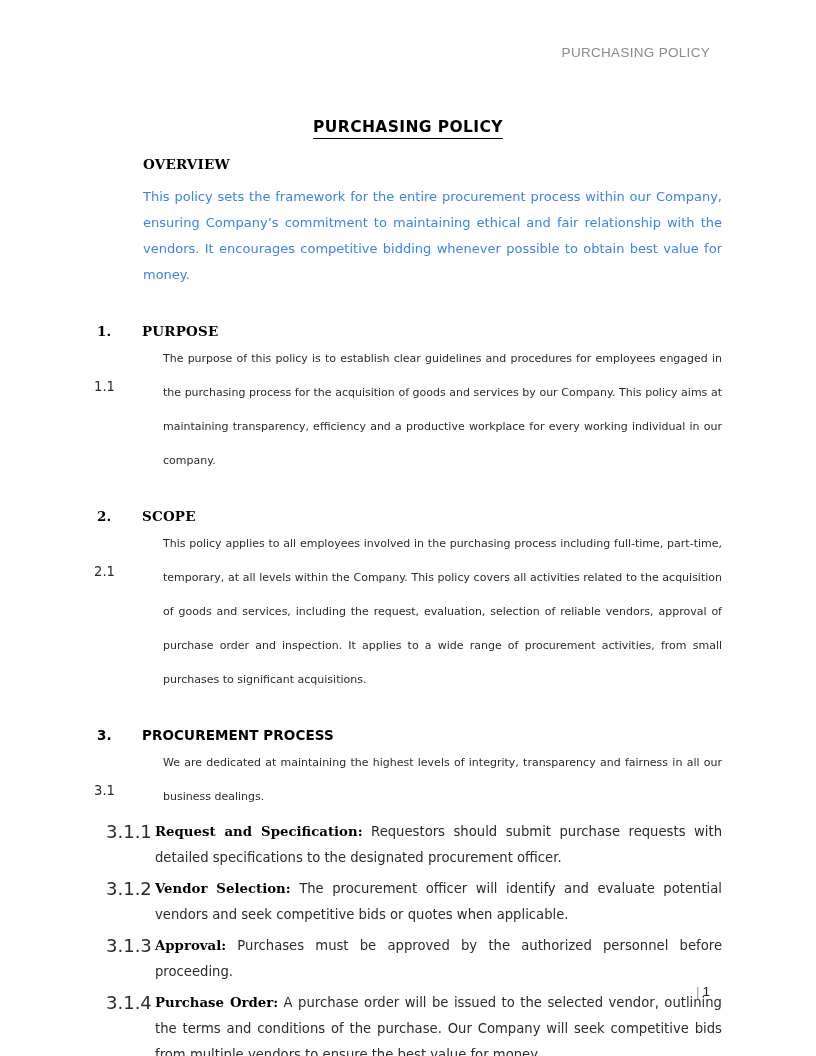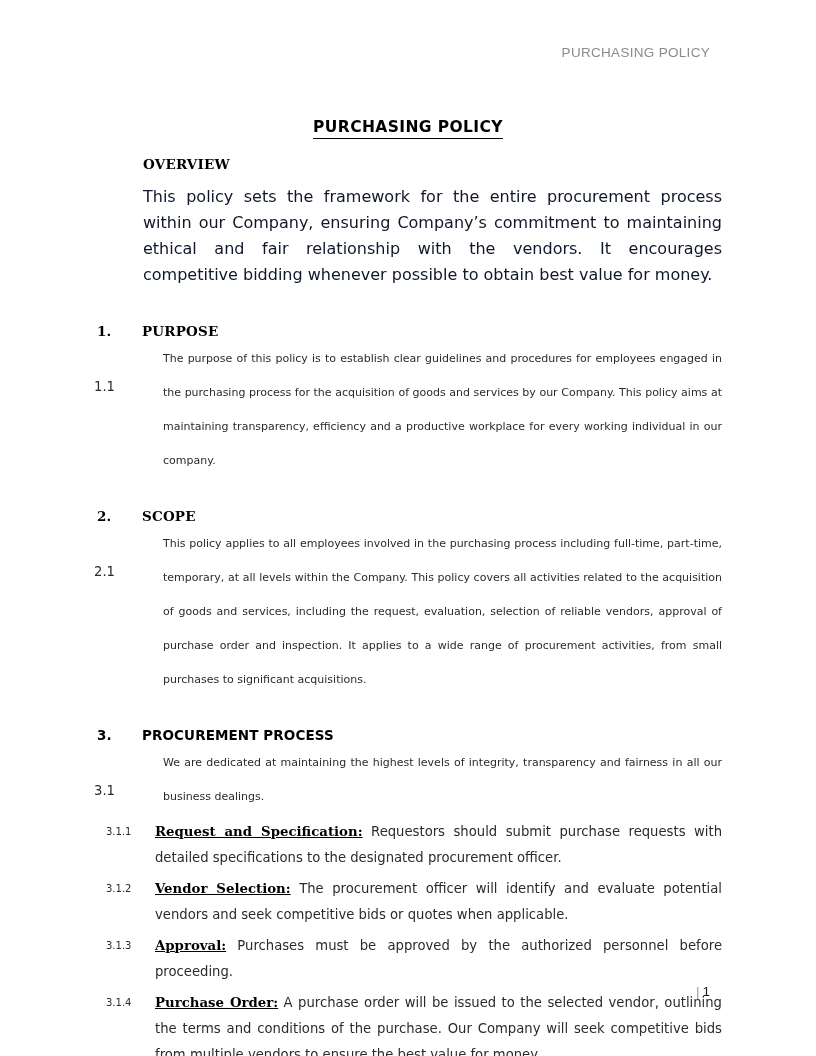--- a/index.html
+++ b/index.html
@@ -125,58 +125,57 @@
     text-justify: inter-word;
     hyphens: none;
     margin-left: 20px;
   }
 
   
   .plain-para {
     margin: 8px 0 6px 0;
     padding-left: 49px;
     font-family: "DejaVu Sans", sans-serif;
-    font-size: 16px;
-    line-height: 26px;
-    color: #0f172a;
+    font-size: 13px;
+    line-height: 26px;
+    color: #3b82f6;
     text-align: justify;
     text-justify: inter-word;
   }
 
   
   .sub-para {
     display: flex;
     align-items: flex-start;
     margin: 0 0 5px 0;
     padding-left: 12px;
   }
   .sub-para .num {
     width: 49px;
     flex: 0 0 49px;
     font-family: "DejaVu Sans", sans-serif;
-    font-size: 10px;
+    font-size: 18px;
     line-height: 26px;
     color: #2b2b2b;
     box-sizing: border-box;
   }
   .sub-para .body {
     flex: 1 1 auto;
     font-family: "DejaVu Sans", sans-serif;
     font-size: 13.2px;
     line-height: 26px;
     color: #2b2b2b;
     text-align: justify;
     text-justify: inter-word;
   }
   .sub-para .lead {
     font-family: "DejaVu Serif", "Liberation Serif", serif;
     font-weight: bold;
     font-size: 13.3px;
     color: #000;
-    text-decoration: underline;
   }
 
   .spacer-sm { height: 4px; }
 
   
   .doc-footer {
     position: absolute;
     bottom: 56px;
     left: 94px;
     right: 94px;

